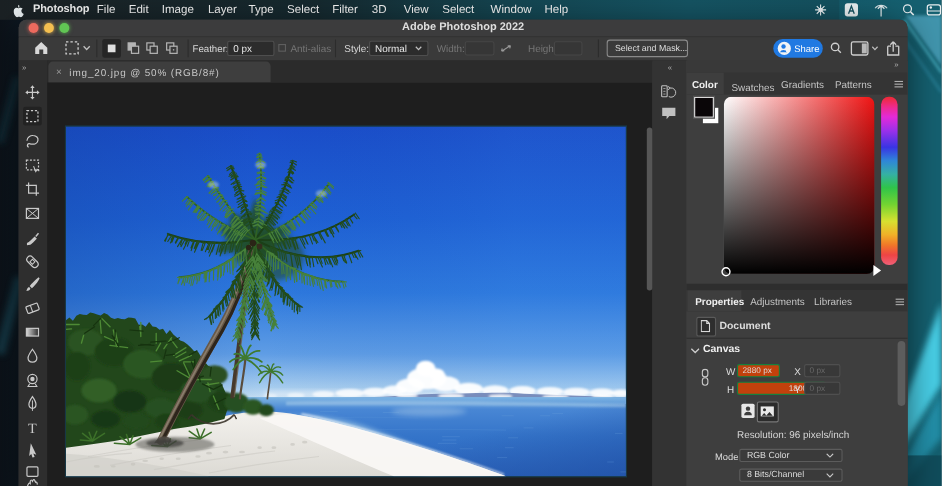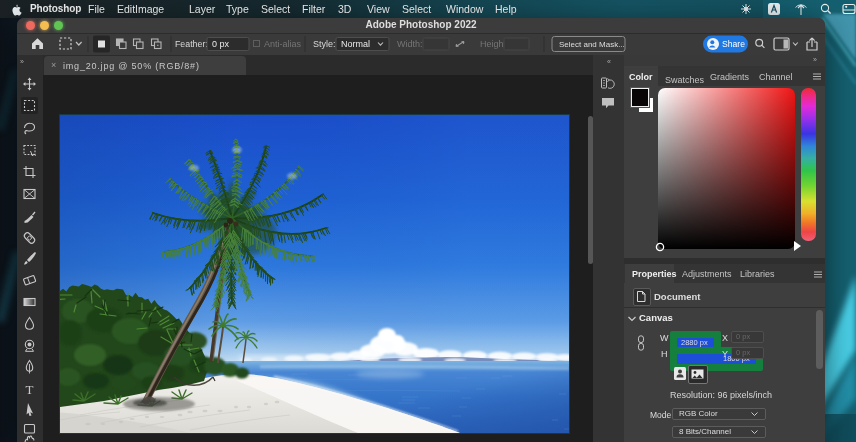--- a/index.html
+++ b/index.html
@@ -26,21 +26,21 @@
   
   #tabbar{left:43px;top:55px;width:550px;height:20px;background:#2b2b2b;}
   #doctab{left:44px;top:56px;width:202px;height:19px;background:#3e3e3e;border-radius:4px 4px 0 0;
     color:#c8c8c8;font-size:9px;letter-spacing:0.8px;}
   #canvas{left:43px;top:75px;width:550px;height:367px;background:#1e1e1e;}
   #photo{left:60px;top:115px;width:509px;height:318px;box-shadow:0 0 0 1px rgba(22,70,90,.65);}
   
   #dock{left:593px;top:55px;width:31px;height:387px;background:#333333;border-right:1px solid #2a2a2a;}
   
   #panels{left:624px;top:55px;width:201px;height:387px;background:#3d3d3d;}
-  .field{position:absolute;background:#1d4ed8;border:7px solid #15803d;border-radius:2px;
+  .field{position:absolute;background:#c2410c;border:1px solid #15803d;border-radius:2px;
     color:#dcdcdc;font-size:7.5px;line-height:10.5px;padding-left:4px;}
   .gfield{position:absolute;background:#383838;border:1px solid #4f4f4f;border-radius:2px;
     color:#686868;font-size:7.5px;line-height:10.5px;padding-left:4px;}
   .drop{position:absolute;background:#3a3a3a;border:1px solid #5c5c5c;border-radius:2px;
     color:#dcdcdc;font-size:8px;line-height:10.5px;padding-left:6px;}
 </style>
 </head>
 <body>
 <svg class="abs" style="left:0;top:0;" width="856" height="442" viewBox="0 0 856 442">
   <defs>
@@ -69,21 +69,21 @@
   </g>
 </svg>
 
 <div id="menubar" class="abs">
   <svg class="abs" style="left:12px;top:3.5px;" width="11" height="12" viewBox="0 0 11 12">
       <path d="M5.6,3.1 C6.1,2.3 6.0,1.2 5.4,0.4 C4.7,0.9 4.5,1.9 5.0,2.9 Z M7.8,6.3 C7.8,4.9 8.9,4.3 9.0,4.2 C8.4,3.3 7.4,3.2 7.0,3.2 C6.2,3.1 5.4,3.7 5.0,3.7 C4.6,3.7 3.9,3.2 3.2,3.2 C2.3,3.2 1.4,3.8 0.9,4.7 C-0.1,6.5 0.7,9.2 1.7,10.7 C2.2,11.4 2.8,12.2 3.6,12.2 C4.3,12.2 4.6,11.7 5.5,11.7 C6.4,11.7 6.6,12.2 7.4,12.2 C8.2,12.2 8.7,11.5 9.2,10.8 C9.8,10 10,9.2 10.1,9.1 C10,9.1 7.8,8.3 7.8,6.3 Z" fill="#e8eef0" transform="scale(0.95)"></path>
     </svg>
   <span class="mi" style="left:30px;font-weight:bold;font-size:10px;letter-spacing:-0.1px;">Photoshop</span>
   <span class="mi" style="left:88px;">File</span>
   <span class="mi" style="left:117px;">Edit</span>
-  <span class="mi" style="left:135px;">Image</span>
+  <span class="mi" style="left:147px;">Image</span>
   <span class="mi" style="left:189px;">Layer</span>
   <span class="mi" style="left:226px;">Type</span>
   <span class="mi" style="left:261px;">Select</span>
   <span class="mi" style="left:302px;">Filter</span>
   <span class="mi" style="left:338px;">3D</span>
   <span class="mi" style="left:367px;">View</span>
   <span class="mi" style="left:402px;">Select</span>
   <span class="mi" style="left:446px;">Window</span>
   <span class="mi" style="left:495px;">Help</span>
   <svg class="abs" style="left:738px;top:2px;" width="118" height="14" viewBox="0 0 118 14">
@@ -503,21 +503,21 @@
 <div id="panels" class="abs"></div>
 
 <div class="abs" style="left:624px;top:55px;width:201px;height:203px;background:#3e3e3e;">
   <div class="abs" style="left:0;top:0;width:201px;height:11px;background:#393939;"></div>
   <span class="abs" style="left:189px;top:1px;color:#aaaaaa;font-size:7px;">»</span>
   <div class="abs" style="left:0;top:11px;width:201px;height:20px;background:#343434;"></div>
   <div class="abs" style="left:0px;top:11px;width:34px;height:20px;background:#3e3e3e;"></div>
   <span class="abs" style="left:5px;top:16.5px;font-size:9px;color:#f0f0f0;font-weight:bold;">Color</span>
   <span class="abs" style="left:41px;top:20px;font-size:9px;color:#c4c4c4;">Swatches</span>
   <span class="abs" style="left:86px;top:16.5px;font-size:9px;color:#c4c4c4;">Gradients</span>
-  <span class="abs" style="left:135px;top:16.5px;font-size:9px;color:#c4c4c4;">Channel</span>
+  <span class="abs" style="left:135px;top:16.5px;font-size:9px;color:#c4c4c4;">Patterns</span>
   <svg class="abs" style="left:189px;top:18px;" width="8" height="7">
       <path d="M0,1 h8 M0,3.5 h8 M0,6 h8" stroke="#c0c0c0" stroke-width="0.9"></path>
     </svg>
 
   <div class="abs" style="left:15px;top:43px;width:14px;height:14px;background:#ffffff;"></div>
   <div class="abs" style="left:7px;top:33px;width:16px;height:17px;background:#0a0608;border:1px solid #f0f0f0;outline:1px solid #555;"></div>
 
   <div class="abs" style="left:34px;top:33px;width:137px;height:161px;border-radius:7px;
      background:linear-gradient(to bottom,rgba(0,0,0,0),#000000),linear-gradient(to right,#ffffff,#f01414);"></div>
   <svg class="abs" style="left:30px;top:186px;" width="14" height="14">

